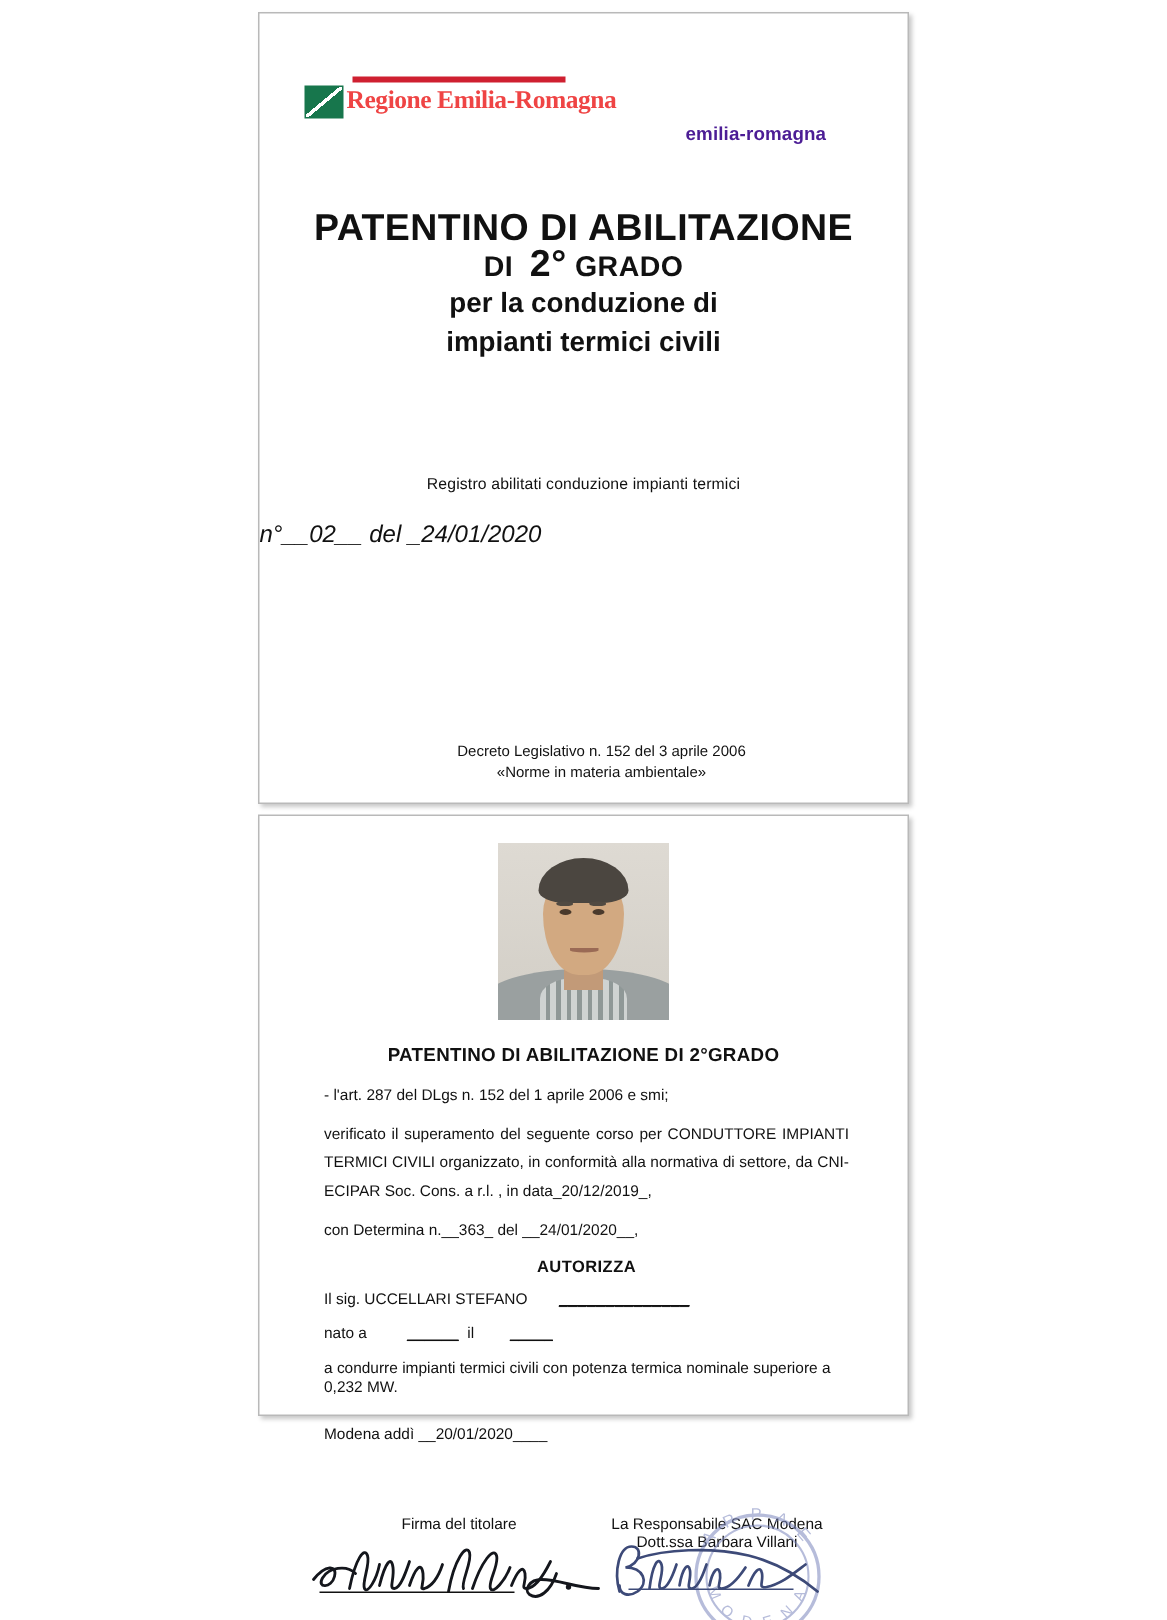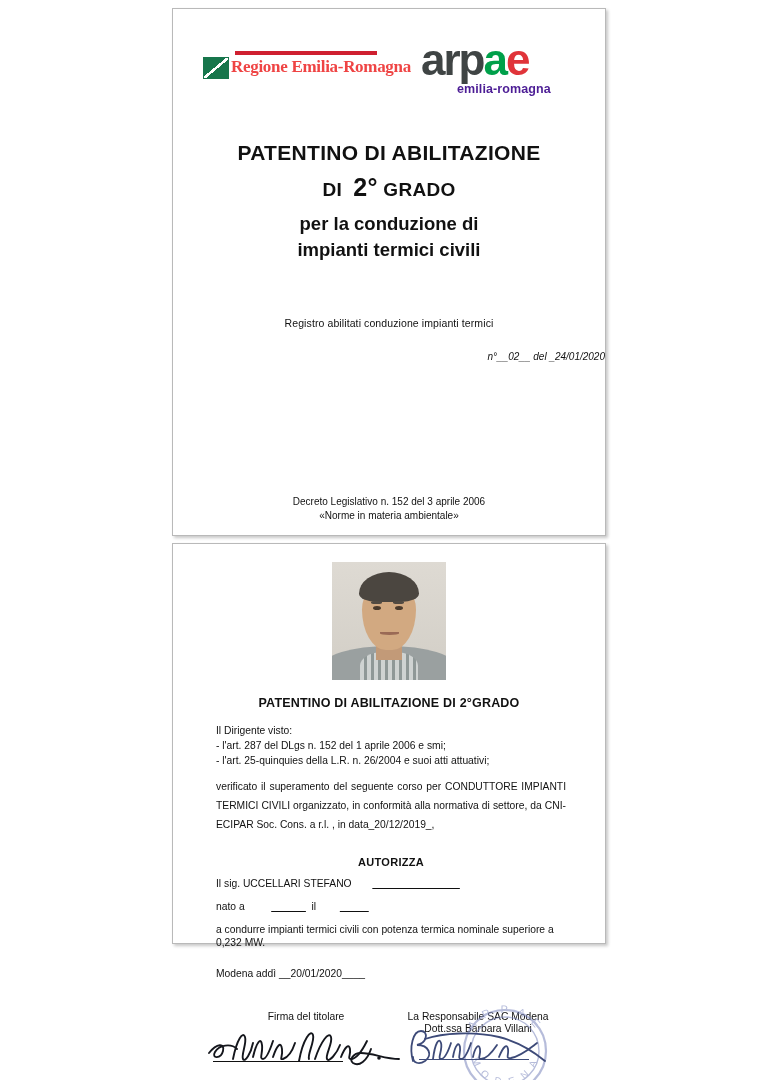--- a/index.html
+++ b/index.html
@@ -59,36 +59,36 @@
   .arpae-word .g3{color:#e0343a;}
   .arpae-sub{
     position:absolute; left:36px; top:45px;
     font-weight:bold; font-size:12.5px; color:#4c1d95;
     letter-spacing:0.1px; white-space:nowrap;
   }
   .title-block{
     position:absolute; left:0; top:130px; width:100%;
     text-align:center;
   }
-  .t-line1{ font-weight:bold; font-size:21px; line-height:27px; letter-spacing:0.3px;}
-  .t-line2{ font-weight:bold; font-size:19px; line-height:42px; letter-spacing:0.3px;}
+  .t-line1{ font-weight:bold; font-size:25px; line-height:27px; letter-spacing:0.3px;}
+  .t-line2{ font-weight:bold; font-size:19px; line-height:20px; letter-spacing:0.3px;}
   .t-line2 .big{ font-size:25px; }
   .t-line3{ font-weight:bold; font-size:18.5px; line-height:26px; }
   .t-line4{ font-weight:bold; font-size:18.5px; line-height:26px; }
 
   .registro{
     position:absolute; left:0; top:306px; width:100%; text-align:center;
     font-size:10.5px; line-height:16px; letter-spacing:0.1px;
   }
   .registro-num{
-    position:absolute; left:0; top:340px; width:100%; text-align:right;
-    font-size:10px; font-style:italic; line-height:16px;
+    position:absolute; left:0; top:340px; width:100%; text-align:left;
+    font-size:16px; font-style:italic; line-height:16px;
   }
   .front-footer{
-    position:absolute; left:0; bottom:12px; width:100%; text-align:center;
+    position:absolute; left:12px; bottom:12px; width:100%; text-align:center;
     font-size:10px; line-height:14px;
   }
 
   
   #page-back{ left:172px; top:543px; width:434px; height:401px; }
   .photo{
     position:absolute; left:159px; top:18px; width:114px; height:118px;
     overflow:hidden; background:#d8d4cd;
   }
   .photo .bg{
@@ -187,21 +187,20 @@
 
   <div class="logos">
 
     <div class="logo-rer">
       <div class="rer-bar"></div>
       <div class="rer-mark"></div>
       <div class="rer-text">Regione Emilia-Romagna</div>
     </div>
 
     <div class="logo-arpae">
-      <div class="arpae-word"><span class="g1">arp</span><span class="g2">a</span><span class="g3">e</span></div>
       <div class="arpae-sub">emilia-romagna</div>
     </div>
 
   </div>
 
   <div class="title-block">
     <div class="t-line1">PATENTINO DI ABILITAZIONE</div>
     <div class="t-line2"><span>DI</span>&nbsp;&nbsp;<span class="big">2°</span>&nbsp;<span>GRADO</span></div>
     <div class="t-line3">per la conduzione di</div>
     <div class="t-line4">impianti termici civili</div>
@@ -229,26 +228,25 @@
     <div class="brow-l"></div>
     <div class="brow-r"></div>
     <div class="eye-l"></div>
     <div class="eye-r"></div>
     <div class="mouth"></div>
   </div>
 
   <div class="back-title">PATENTINO DI ABILITAZIONE DI 2°GRADO</div>
 
   <div class="body-text">
-    <p>Il Dirigente visto:</p>
     <p>-  l'art. 287 del DLgs n. 152 del 1 aprile 2006 e smi;</p>
-    <p>-  l'art. 25-quinquies della L.R. n. 26/2004 e suoi atti attuativi;</p>
     <div class="gap"></div>
     <p class="just para-lead">verificato il superamento del seguente corso per CONDUTTORE IMPIANTI TERMICI CIVILI organizzato, in conformità alla normativa di settore, da CNI-ECIPAR Soc. Cons. a r.l. , in data_20/12/2019_,</p>
     <div class="gap"></div>
+    <p>con Determina n.__363_ del __24/01/2020__,</p>
 
     <div class="autorizza">AUTORIZZA</div>
 
     <p><span>Il sig. UCCELLARI STEFANO</span><span class="u sp">______________</span></p>
     <div class="gap"></div>
     <p><span>nato a</span>&nbsp;&nbsp;<span class="u">______</span>&nbsp;&nbsp;<span>il</span>&nbsp;<span class="u">_____</span></p>
     <div class="gap"></div>
     <p>a condurre impianti termici civili con potenza termica nominale superiore a 0,232 MW.</p>
     <div class="gap"></div>
     <div class="gap"></div>

